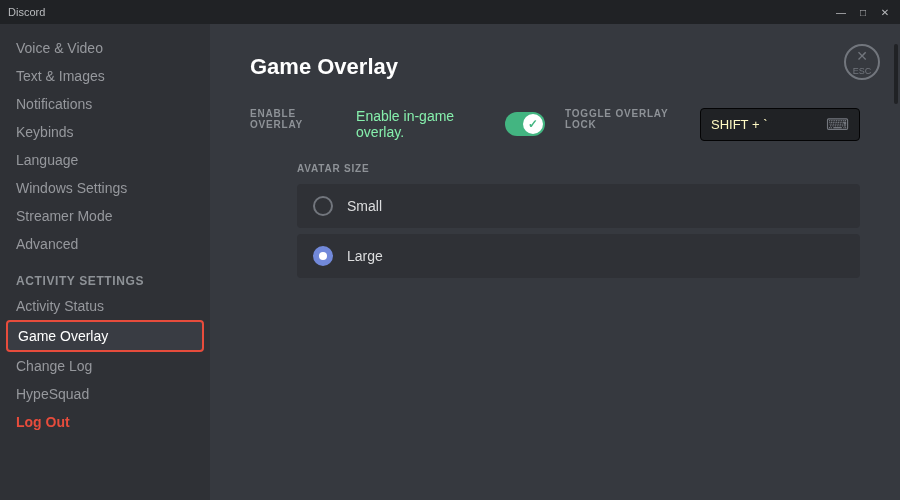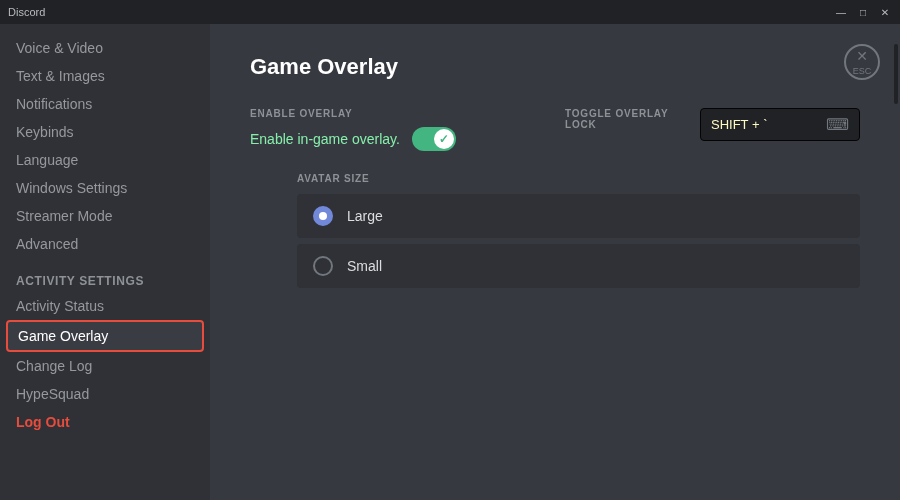--- a/index.html
+++ b/index.html
@@ -227,22 +227,21 @@
       color: #dcddde;
     }
     .enable-cols {
       display: grid;
       grid-template-columns: 1fr 1fr;
       gap: 20px;
       align-items: start;
     }
     .enable-label-section {
       display: flex;
-      flex-direction: column;
-      gap: 0;
+      gap: 12px;
     }
     .top-label-row {
       font-size: 10px;
       font-weight: 700;
       color: #8e9297;
       letter-spacing: 0.8px;
       text-transform: uppercase;
       margin-bottom: 8px;
     }
     .enable-row-content {
@@ -352,30 +351,30 @@
         <div class="toggle-lock-label">TOGGLE OVERLAY LOCK</div>
         <div class="keybind-box">
           <span class="keybind-text">SHIFT + `</span>
           <span class="keybind-icon">⌨</span>
         </div>
       </div>
     </div>
 
     <div class="options-section" style="margin-top: 22px;">
       <div class="section-label">AVATAR SIZE</div>
+      <div class="option-item">
+        <div class="radio-outer"></div>
+        <span class="option-label">Small</span>
+      </div>
       <div class="option-item selected">
         <div class="radio-outer checked">
           <div class="radio-inner"></div>
         </div>
         <span class="option-label">Large</span>
       </div>
-      <div class="option-item">
-        <div class="radio-outer"></div>
-        <span class="option-label">Small</span>
-      </div>
     </div>
 
 
     <div class="scrollbar-track">
       <div class="scrollbar-thumb"></div>
     </div>
   </div>
 </div>
 
 </body></html>

